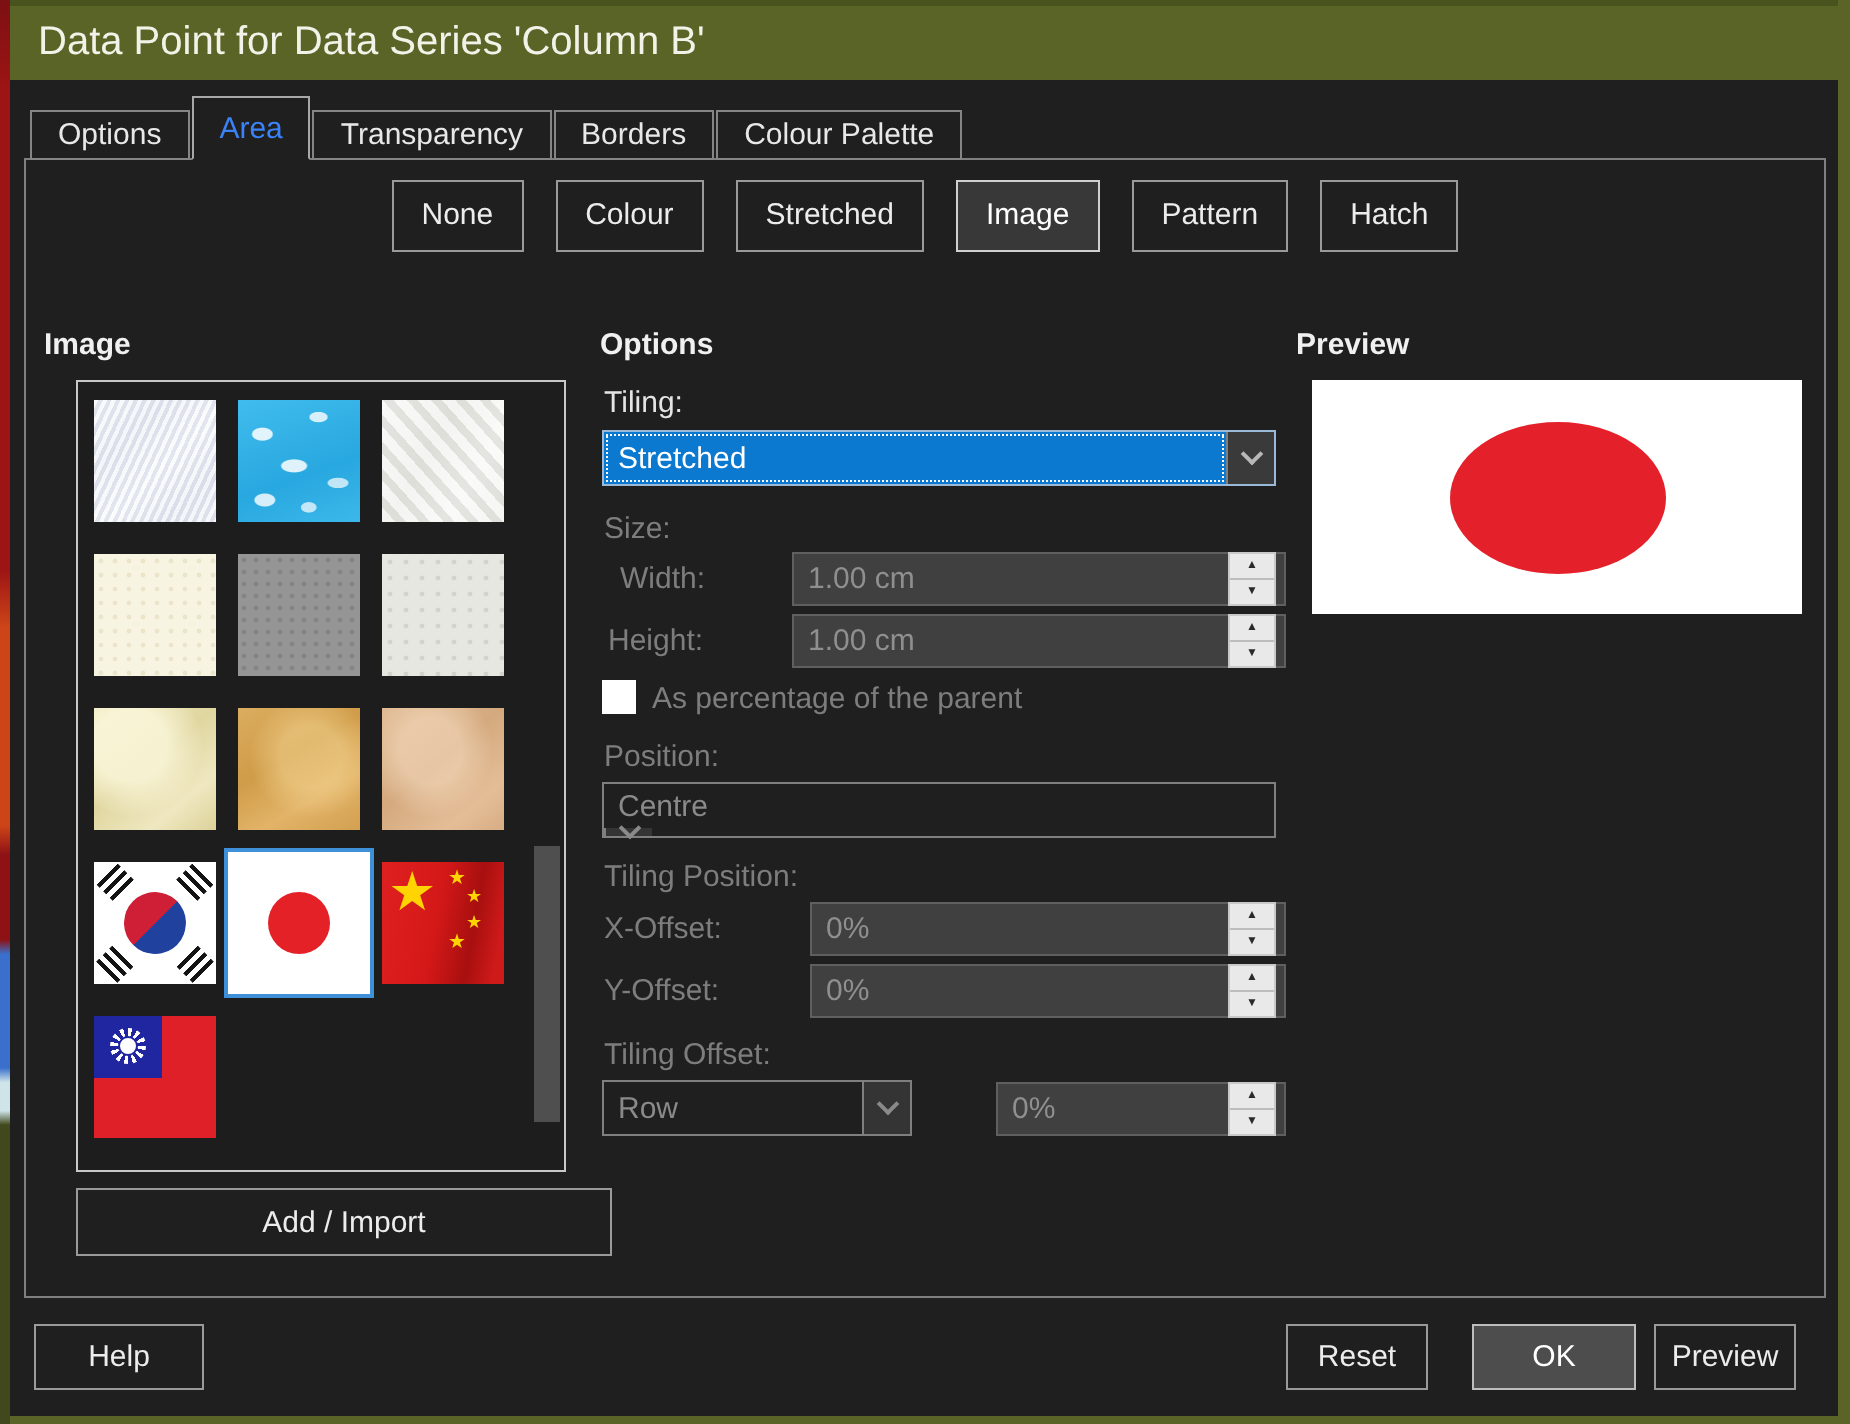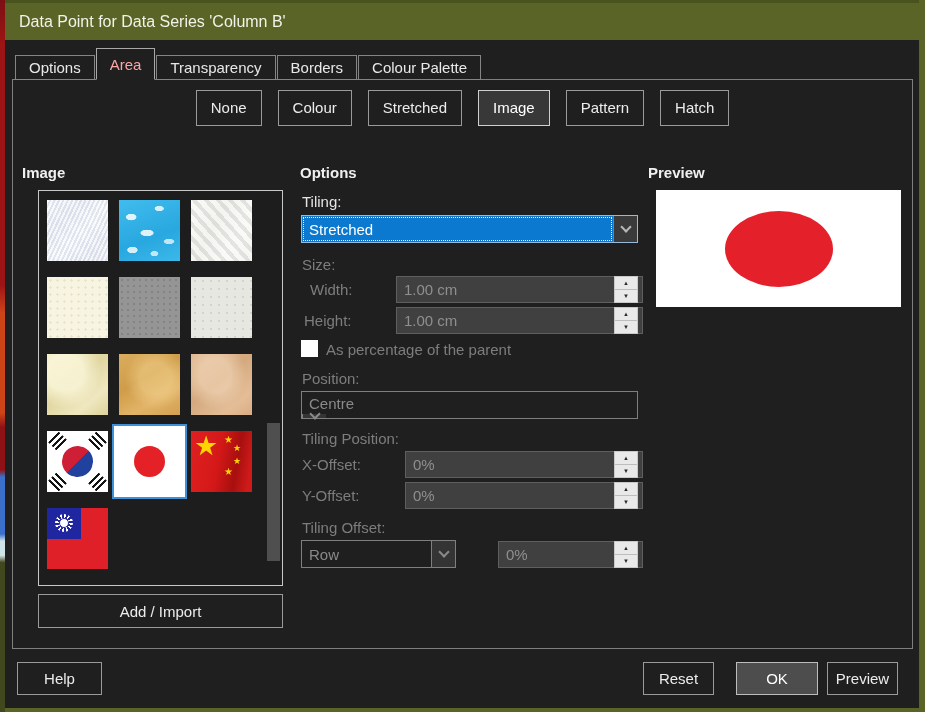--- a/index.html
+++ b/index.html
@@ -12,31 +12,31 @@
     background:linear-gradient(180deg,#7c1013 0%,#9c1414 6%,#9c1414 40%,#cc4418 44%,
       #cc4418 58%,#8e1215 60%,#8e1215 66%,#3a70cc 67%,#3a70cc 75%,#cfe4e8 76%,
       #cfe4e8 78%,#41481d 79%,#41481d 100%); }
   .right-strip { position:absolute; right:0; top:0; width:6px; height:712px; background:#5a6426; z-index:5; }
   .bottom-strip { position:absolute; left:0; bottom:0; width:925px; height:4px; background:#5a6426; z-index:4; }
 
   
   .titlebar { position:absolute; left:5px; top:0; width:920px; height:40px;
     background:#5a6426; border-top:3px solid #49531e; display:flex; align-items:center;
     padding:0 14px; z-index:3; }
-  .titlebar .title { color:#f2f2e8; font-size:16px; }
+  .titlebar .title { color:#f2f2e8; font-size:20px; }
   .close-btn { position:absolute; right:16px; top:9px; width:22px; height:22px;
     color:#f2f2e8; font-size:15px; display:flex; align-items:center; justify-content:center;
     cursor:default; }
 
   
   .tabstrip { position:absolute; left:15px; top:48px; display:flex; align-items:flex-end; z-index:3; }
   .tab { background:#1f1f1f; border:1px solid #858585; color:#e8e8e8; font-size:15px;
     padding:0 13px; height:25px; display:flex; align-items:center; margin-right:1px; }
   .tab.active { height:32px; border:1px solid #a8a8a8; border-bottom:1px solid #1f1f1f;
-    color:#fca5a5; z-index:4; }
+    color:#3b82f6; z-index:4; }
 
   
   .frame { position:absolute; left:12px; top:79px; width:901px; height:570px;
     border:1px solid #7f7f7f; z-index:1; }
 
   
   .filltype-row { position:absolute; left:12px; top:90px; width:901px; display:flex;
     justify-content:center; gap:16px; z-index:2; }
   .ftbtn { background:#1f1f1f; border:1px solid #9a9a9a; color:#ececec; font-size:15px;
     padding:8px 14px; line-height:1.2; }
@@ -111,21 +111,21 @@
   .f-china .s2 { position:absolute; left:42px; top:13px; color:#ffd400; font-size:9px; line-height:1; }
   .f-china .s3 { position:absolute; left:42px; top:26px; color:#ffd400; font-size:9px; line-height:1; }
   .f-china .s4 { position:absolute; left:33px; top:36px; color:#ffd400; font-size:10px; line-height:1; }
   .f-taiwan { background:#e02028; }
   .f-taiwan .canton { position:absolute; left:0; top:0; width:34px; height:31px; background:#2026a0; }
   .f-taiwan .white-sun { position:absolute; left:8px; top:6px; width:18px; height:18px; border-radius:50%;
     background:repeating-conic-gradient(#ffffff 0 14deg, #2026a0 14deg 30deg); }
   .f-taiwan .white-sun::after { content:""; position:absolute; inset:4px; border-radius:50%;
     background:#ffffff; border:1px solid #2026a0; }
 
-  .wide-btn { position:absolute; left:38px; top:594px; width:245px; height:34px;
+  .wide-btn { position:absolute; left:38px; top:594px; width:268px; height:34px;
     background:#1f1f1f; border:1px solid #9a9a9a; color:#ececec; font-size:15px;
     display:flex; align-items:center; justify-content:center; z-index:2; }
 
   
   .combo { position:absolute; height:28px; display:flex; z-index:2; border:1px solid #7f7f7f; }
   .combo .val { flex:1; font-size:15px; display:flex; align-items:center; padding:0 7px; }
   .combo .drop { width:24px; background:#3a3a3a; border-left:1px solid #7f7f7f;
     display:flex; align-items:center; justify-content:center; }
   .chev { width:8px; height:8px; border-right:2px solid #b8b8b8; border-bottom:2px solid #b8b8b8;
     transform:rotate(45deg); margin-top:-4px; }

